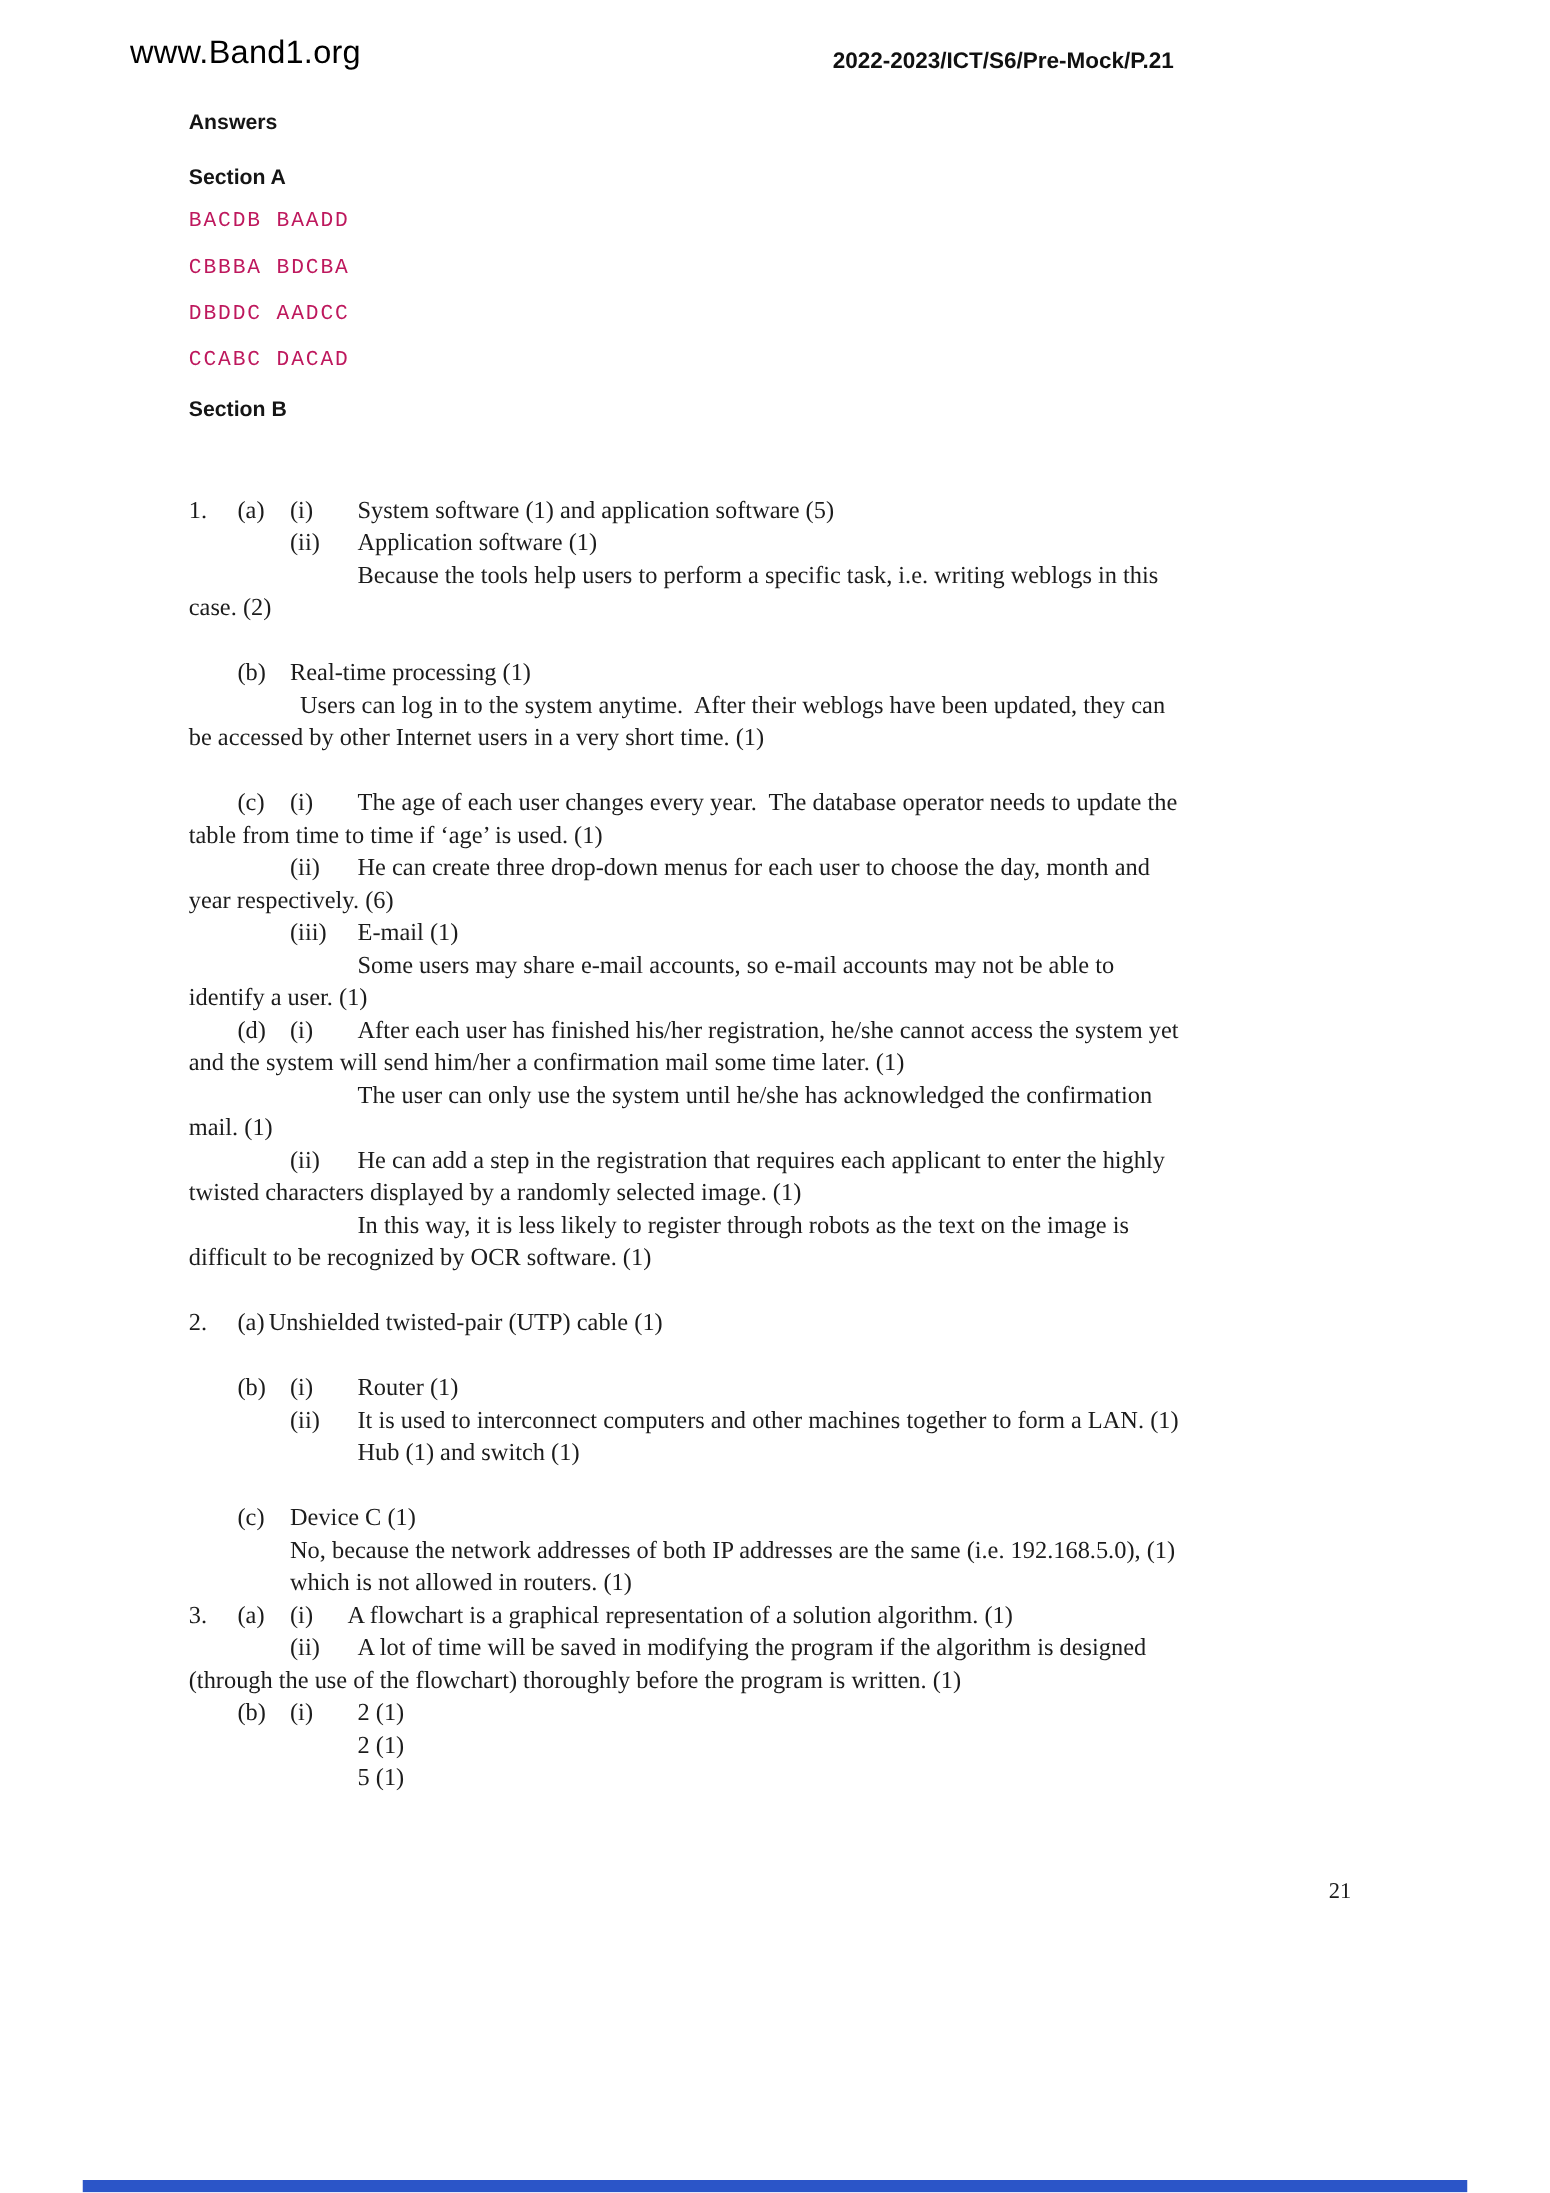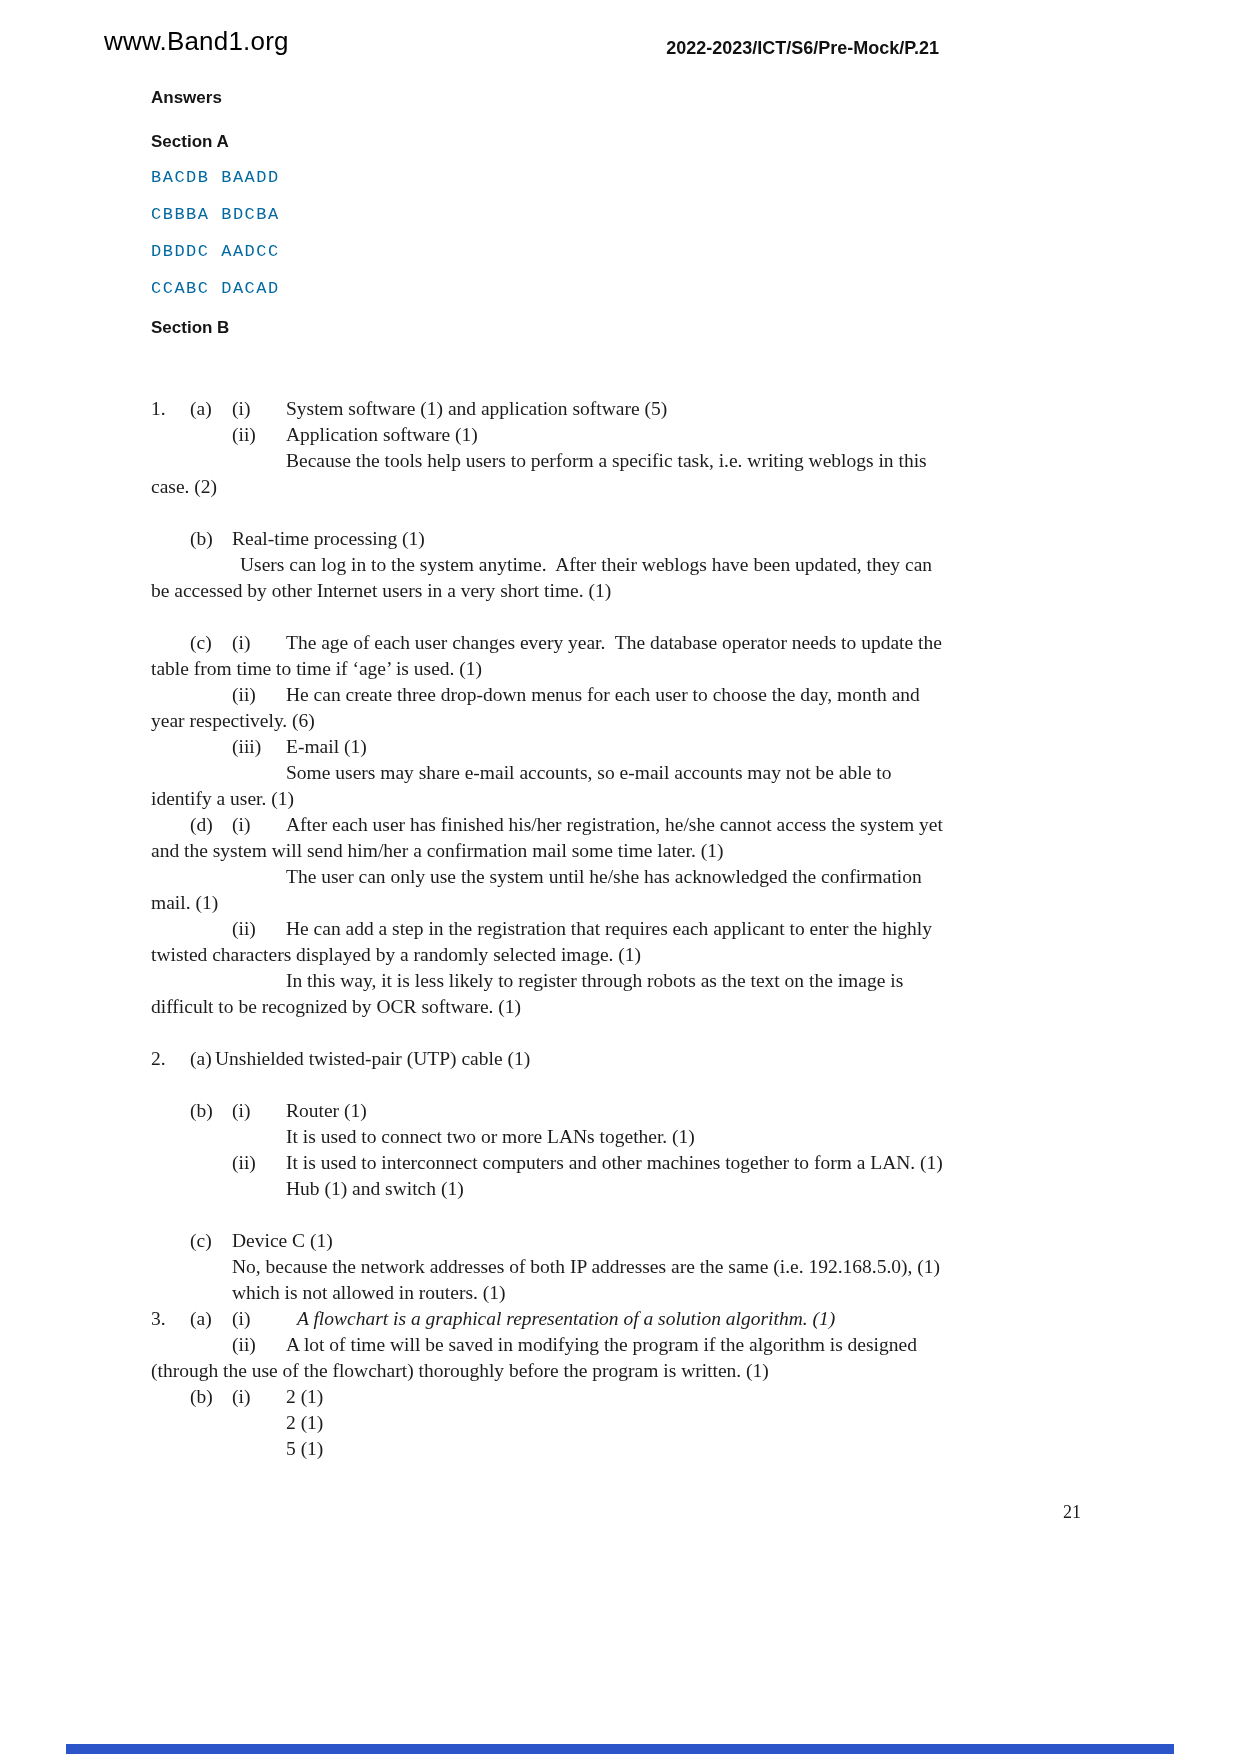--- a/index.html
+++ b/index.html
@@ -16,21 +16,21 @@
   .docref {
     position:absolute; top:38px; right:235px;
     font-size:18px; font-weight:600; color:#111;
   }
   .content { position:absolute; left:85px; top:88px; width:930px; }
   .heading { font-size:17px; font-weight:600; color:#151515; line-height:20px; }
   .answers-title { margin-bottom:24px; }
   .section-a-title { margin-bottom:16px; }
   .key-row {
     font-family:"Liberation Mono", monospace; font-size:17px;
-    letter-spacing:1.5px; color:#0369a1; height:37px; line-height:20px;
+    letter-spacing:1.5px; color:#be185d; height:37px; line-height:20px;
     white-space:pre;
   }
   .section-b-title { margin-top:2px; }
   .lines { margin-top:58px; position:relative; }
   .line { position:relative; height:26px; }
   .seg {
     position:absolute; top:0; white-space:pre;
     font-family:"Liberation Serif", serif; font-size:19.5px;
     line-height:26px; color:#1c1c1c;
   }
@@ -147,23 +147,20 @@
           <span class="seg" style="left: 39px;">(a)</span>
           <span class="seg" style="left: 64px;">Unshielded twisted-pair (UTP) cable (1)</span>
         </div>
         <div class="line"></div>
         <div class="line">
           <span class="seg" style="left: 39px;">(b)</span>
           <span class="seg" style="left: 81px;">(i)</span>
           <span class="seg" style="left: 135px;">Router (1)</span>
         </div>
         <div class="line">
-          <span class="seg" style="left: 135px;">It is used to connect two or more LANs together. (1)</span>
-        </div>
-        <div class="line">
           <span class="seg" style="left: 81px;">(ii)</span>
           <span class="seg" style="left: 135px;">It is used to interconnect computers and other machines together to form a LAN. (1)</span>
         </div>
         <div class="line">
           <span class="seg" style="left: 135px;">Hub (1) and switch (1)</span>
         </div>
         <div class="line"></div>
         <div class="line">
           <span class="seg" style="left: 39px;">(c)</span>
           <span class="seg" style="left: 81px;">Device C (1)</span>
@@ -171,21 +168,21 @@
         <div class="line">
           <span class="seg" style="left: 81px;">No, because the network addresses of both IP addresses are the same (i.e. 192.168.5.0), (1)</span>
         </div>
         <div class="line">
           <span class="seg" style="left: 81px;">which is not allowed in routers. (1)</span>
         </div>
         <div class="line">
           <span class="seg" style="left: 0px;">3.</span>
           <span class="seg" style="left: 39px;">(a)</span>
           <span class="seg" style="left: 81px;">(i)</span>
-          <span class="seg" style="left: 146px; font-style: italic;">A flowchart is a graphical representation of a solution algorithm. (1)</span>
+          <span class="seg" style="left: 127px;">A flowchart is a graphical representation of a solution algorithm. (1)</span>
         </div>
         <div class="line">
           <span class="seg" style="left: 81px;">(ii)</span>
           <span class="seg" style="left: 135px;">A lot of time will be saved in modifying the program if the algorithm is designed</span>
         </div>
         <div class="line">
           <span class="seg" style="left: 0px;">(through the use of the flowchart) thoroughly before the program is written. (1)</span>
         </div>
         <div class="line">
           <span class="seg" style="left: 39px;">(b)</span>

